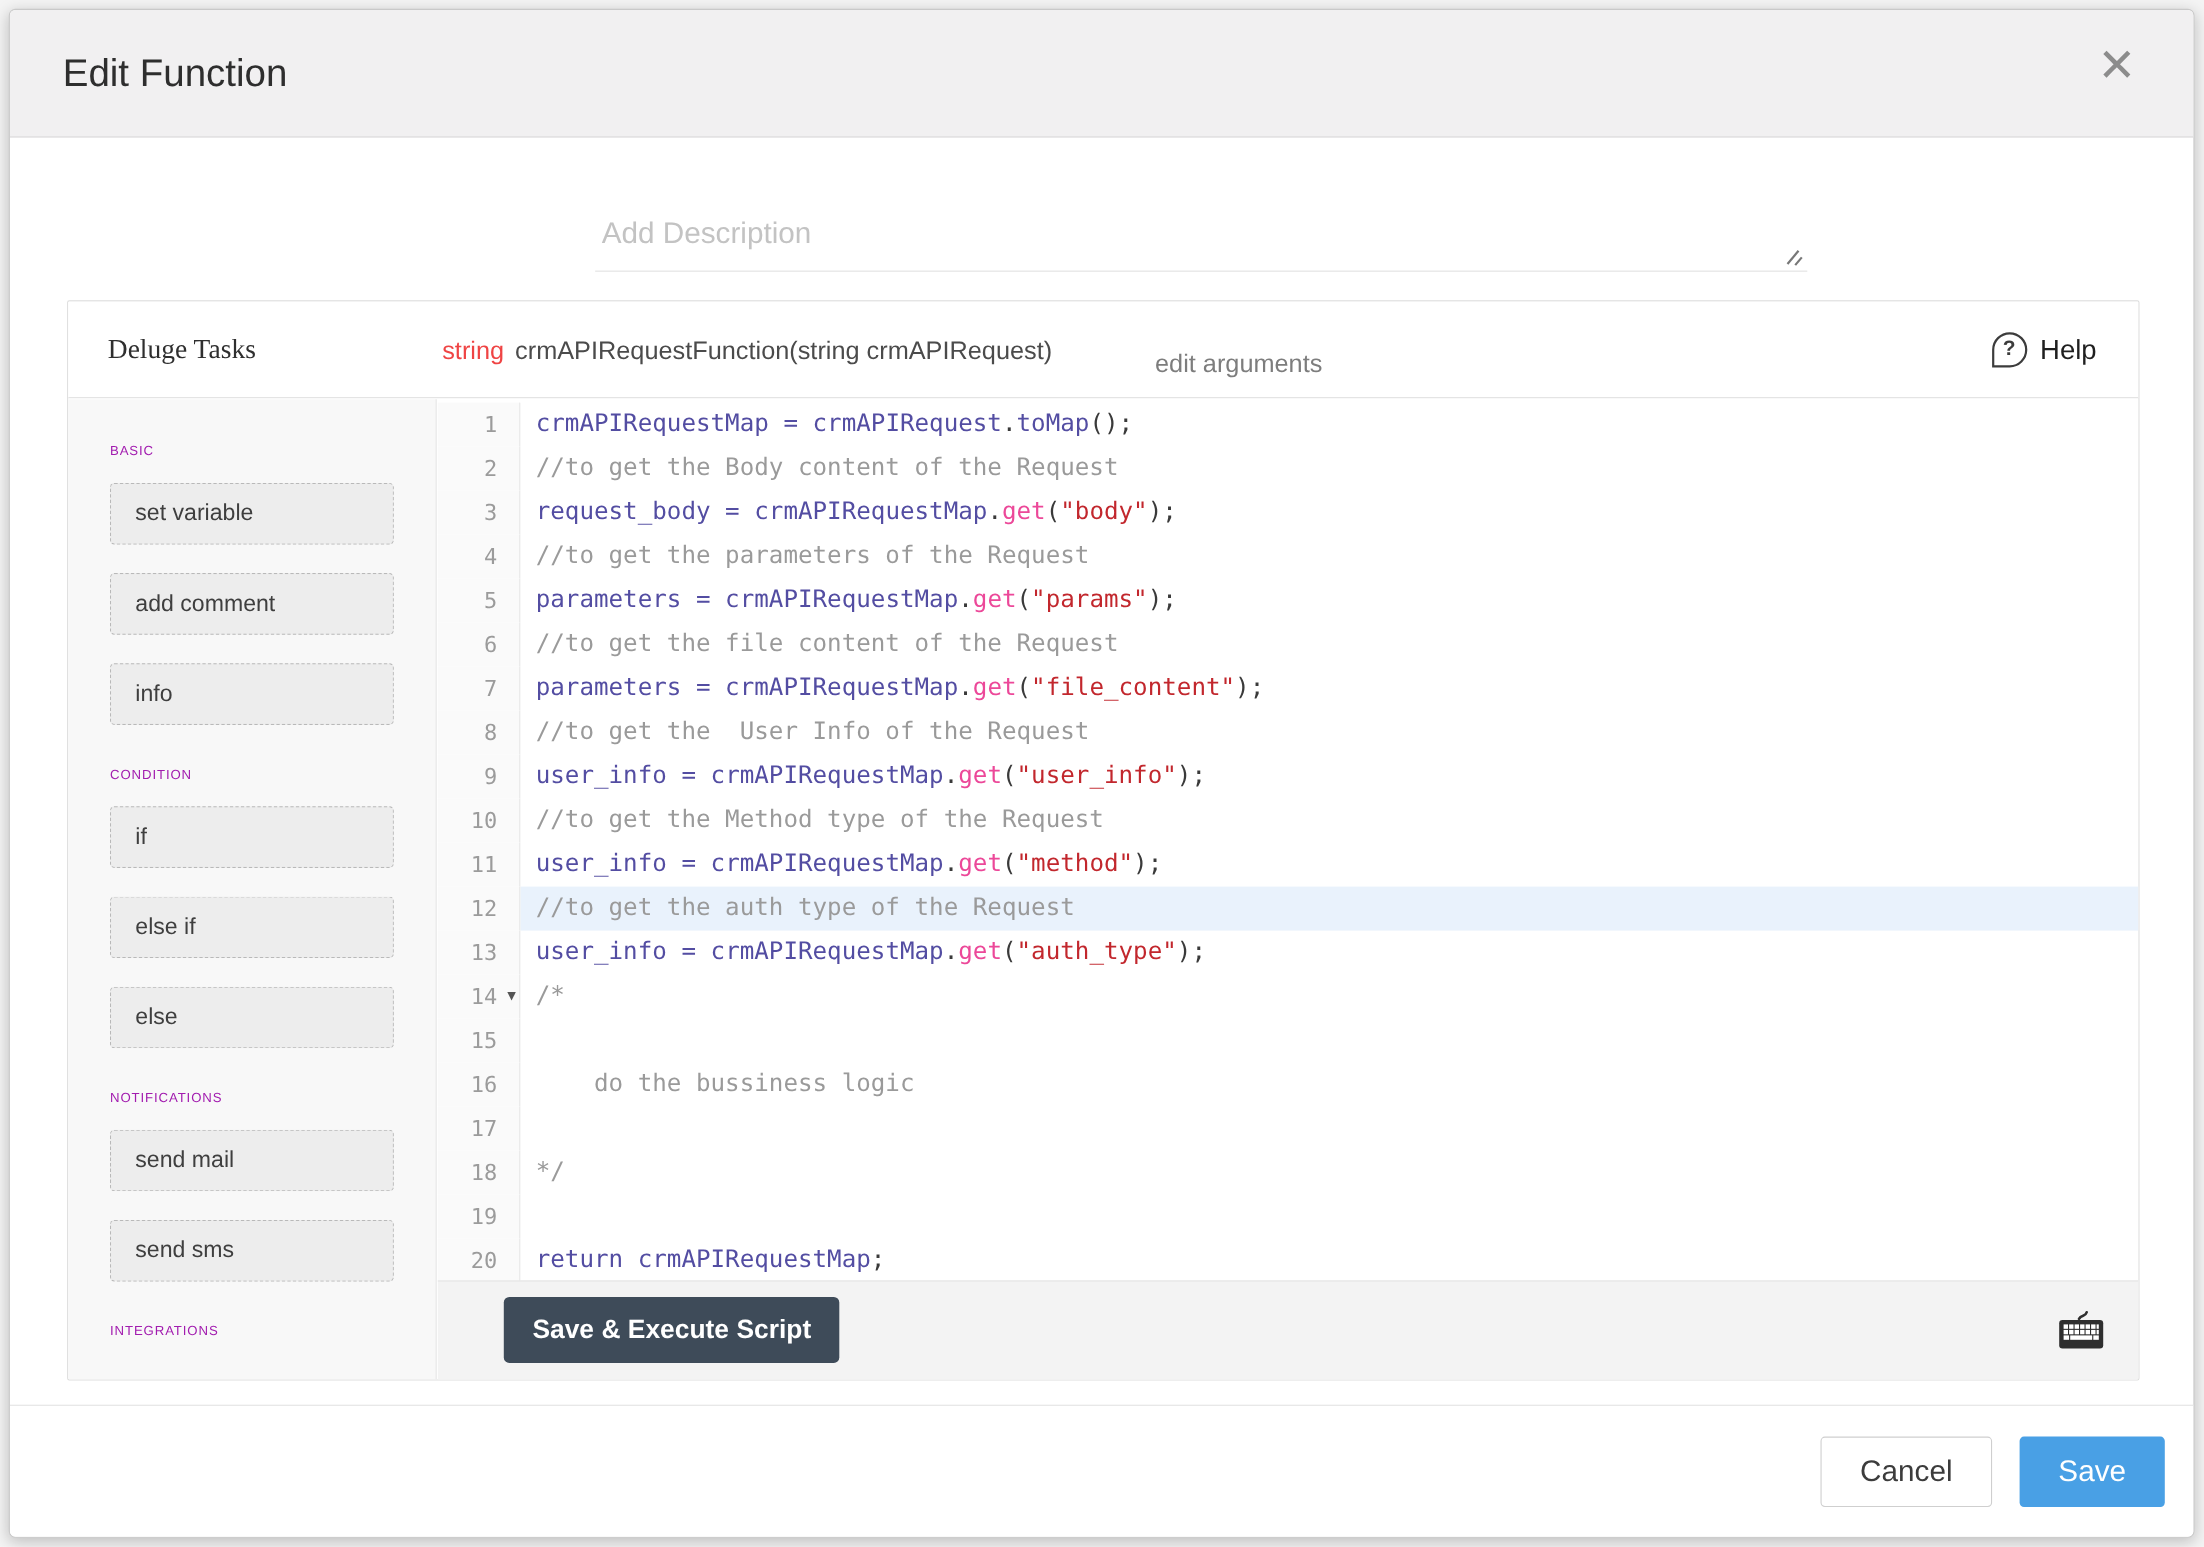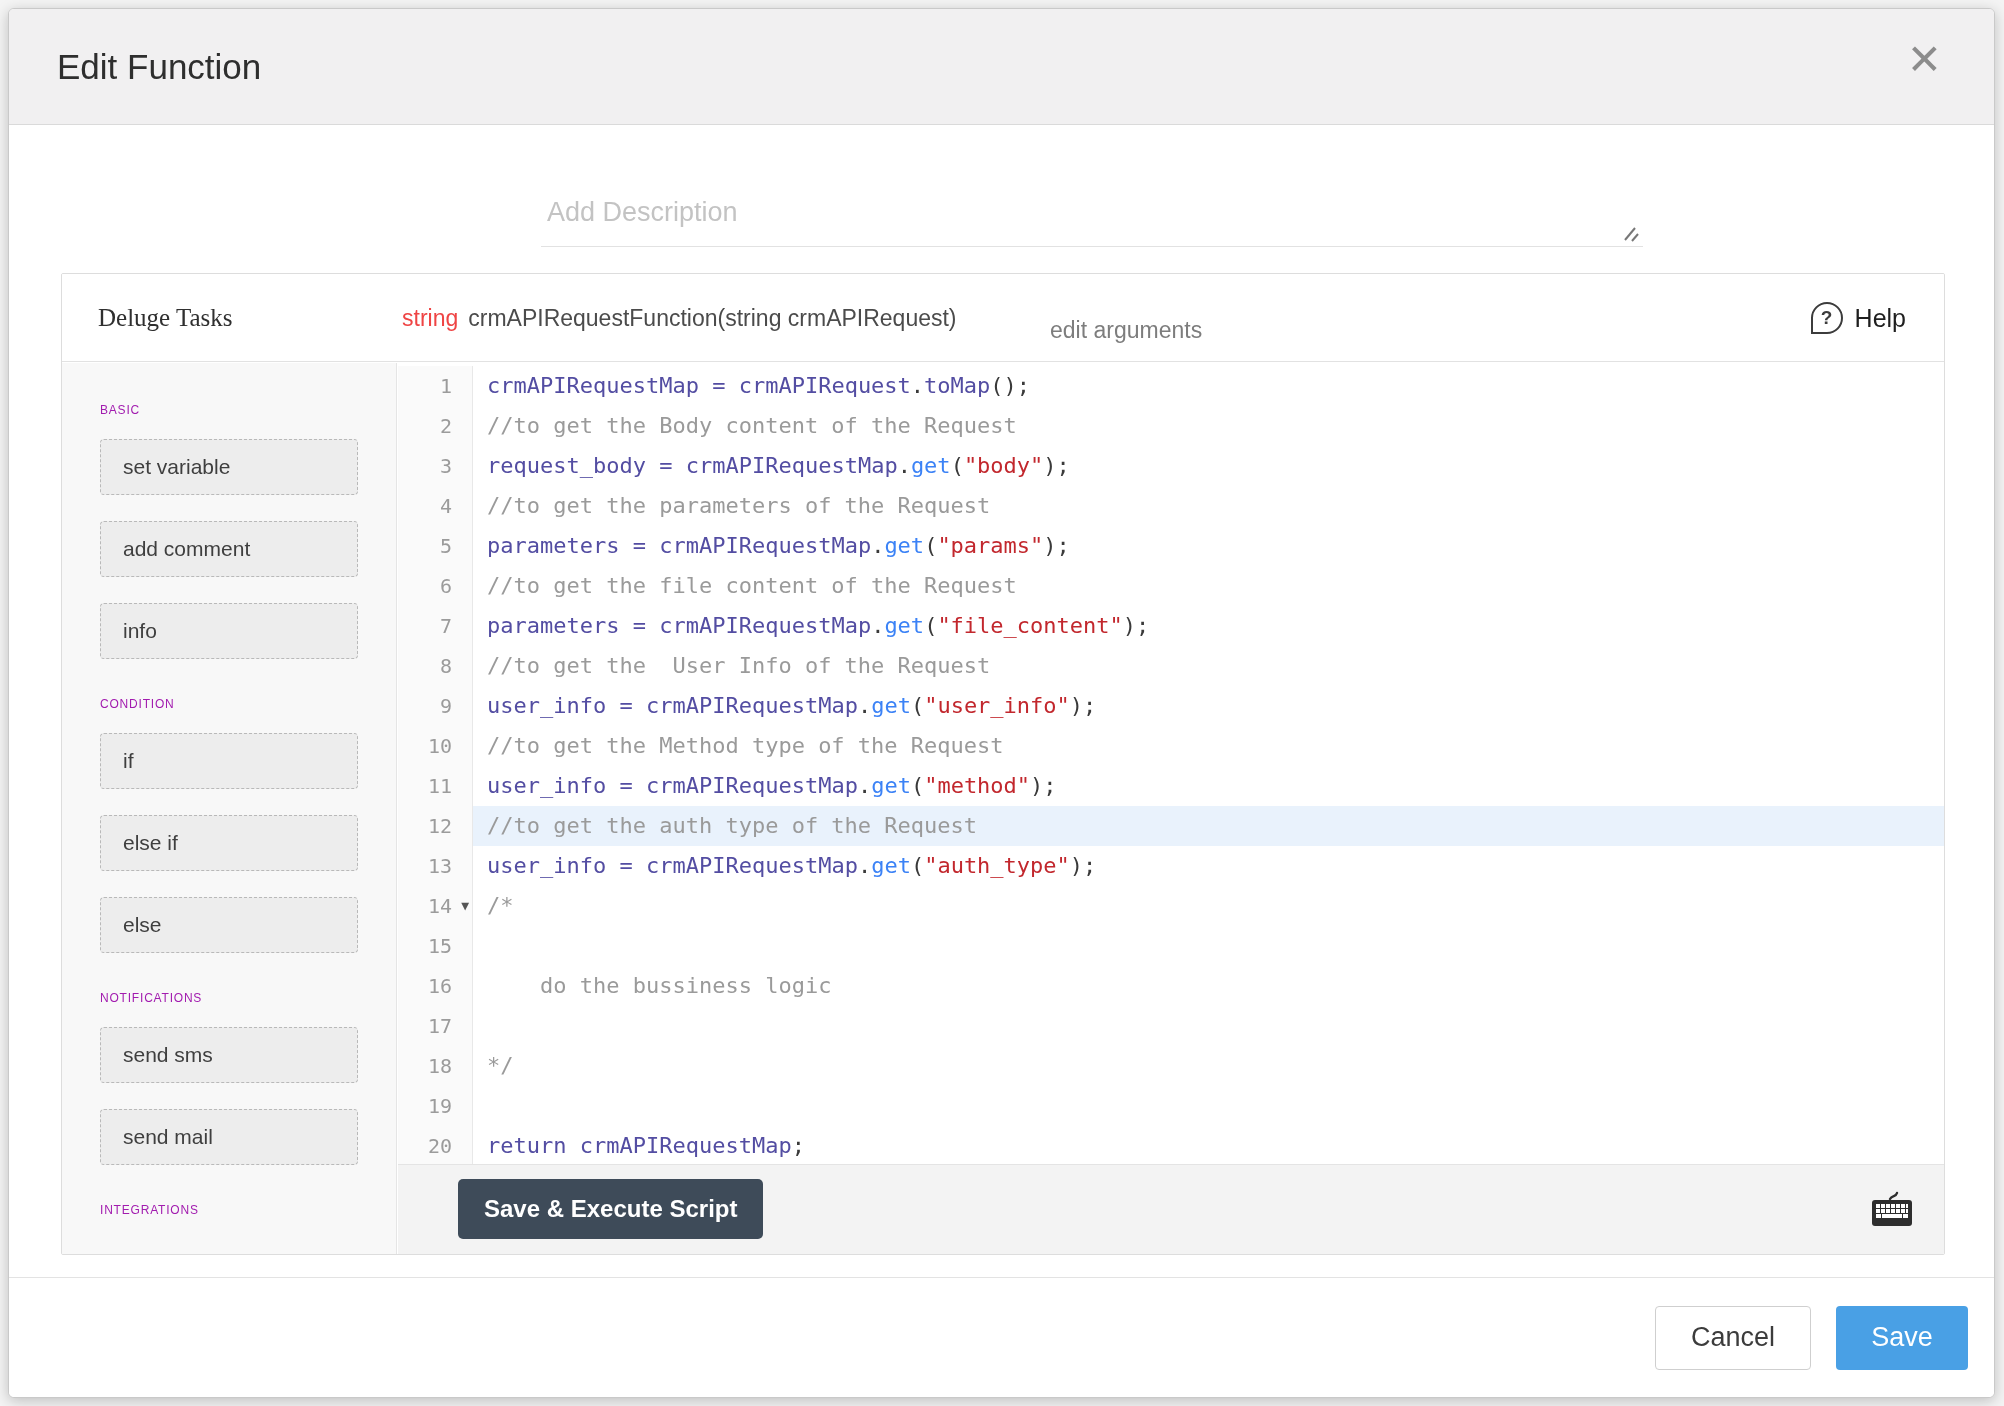--- a/index.html
+++ b/index.html
@@ -63,21 +63,21 @@
   .code-lines { position:absolute; left:0; top:3px; right:0; }
   .code-row { display:flex; height:40px; }
   .gutter { width:75px; background:#fafafa; border-right:1px solid #e8e8e8;
     font-family:"DejaVu Sans Mono", monospace; font-size:20px; color:#9b9b9b;
     text-align:right; padding-right:20px; line-height:40px; position:relative; flex:none; }
   .fold { position:absolute; right:3px; top:0; line-height:40px; font-size:13px; color:#555; cursor:pointer; }
   .code-text { flex:1; font-family:"DejaVu Sans Mono", monospace; font-size:22px;
     line-height:40px; padding-left:14px; white-space:pre; }
   .code-row.hl .code-text { background:#e9f2fc; }
   .tk-id { color:#534da2; } .tk-op { color:#534da2; } .tk-kw { color:#534da2; }
-  .tk-pu { color:#3a3a3a; } .tk-fn { color:#3b82f6;margin-top:12px; } .tk-st { color:#c2272d; }
+  .tk-pu { color:#3a3a3a; } .tk-fn { color:#ec4899;margin-top:12px; } .tk-st { color:#c2272d; }
   .tk-cm { color:#9a9a9a; }
 
   .exec-strip { position:absolute; left:0; right:0; bottom:0; height:90px;
     background:#f3f3f3; border-top:1px solid #e4e4e4; }
   .exec-btn { position:absolute; left:60px; top:14px; height:60px; padding:0 26px;
     background:#3e4b59; color:#fff; border:none; border-radius:5px; font-size:24px;
     font-weight:600; cursor:pointer; font-family:"Liberation Sans",sans-serif; }
   .kbd-icon { position:absolute; right:28px; top:24px; cursor:pointer; }
 
   
@@ -128,22 +128,22 @@
         <div class="side-btn">set variable</div>
         <div class="side-btn">add comment</div>
         <div class="side-btn">info</div>
         <div class="side-gap"></div>
         <div class="side-label">CONDITION</div>
         <div class="side-btn">if</div>
         <div class="side-btn">else if</div>
         <div class="side-btn">else</div>
         <div class="side-gap"></div>
         <div class="side-label">NOTIFICATIONS</div>
+        <div class="side-btn">send mail</div>
         <div class="side-btn">send sms</div>
-        <div class="side-btn">send mail</div>
         <div class="side-gap"></div>
         <div class="side-label">INTEGRATIONS</div>
       </div>
 
     <div class="code-area">
       <div class="code-lines" id="code-lines">
           <div class="code-row">
             <div class="gutter">1</div>
             <div class="code-text"><span class="tk-id">crmAPIRequestMap</span><span class="tk-op"> = </span><span class="tk-id">crmAPIRequest</span><span class="tk-pu">.</span><span class="tk-id">toMap</span><span class="tk-pu">();</span></div>
           </div>

